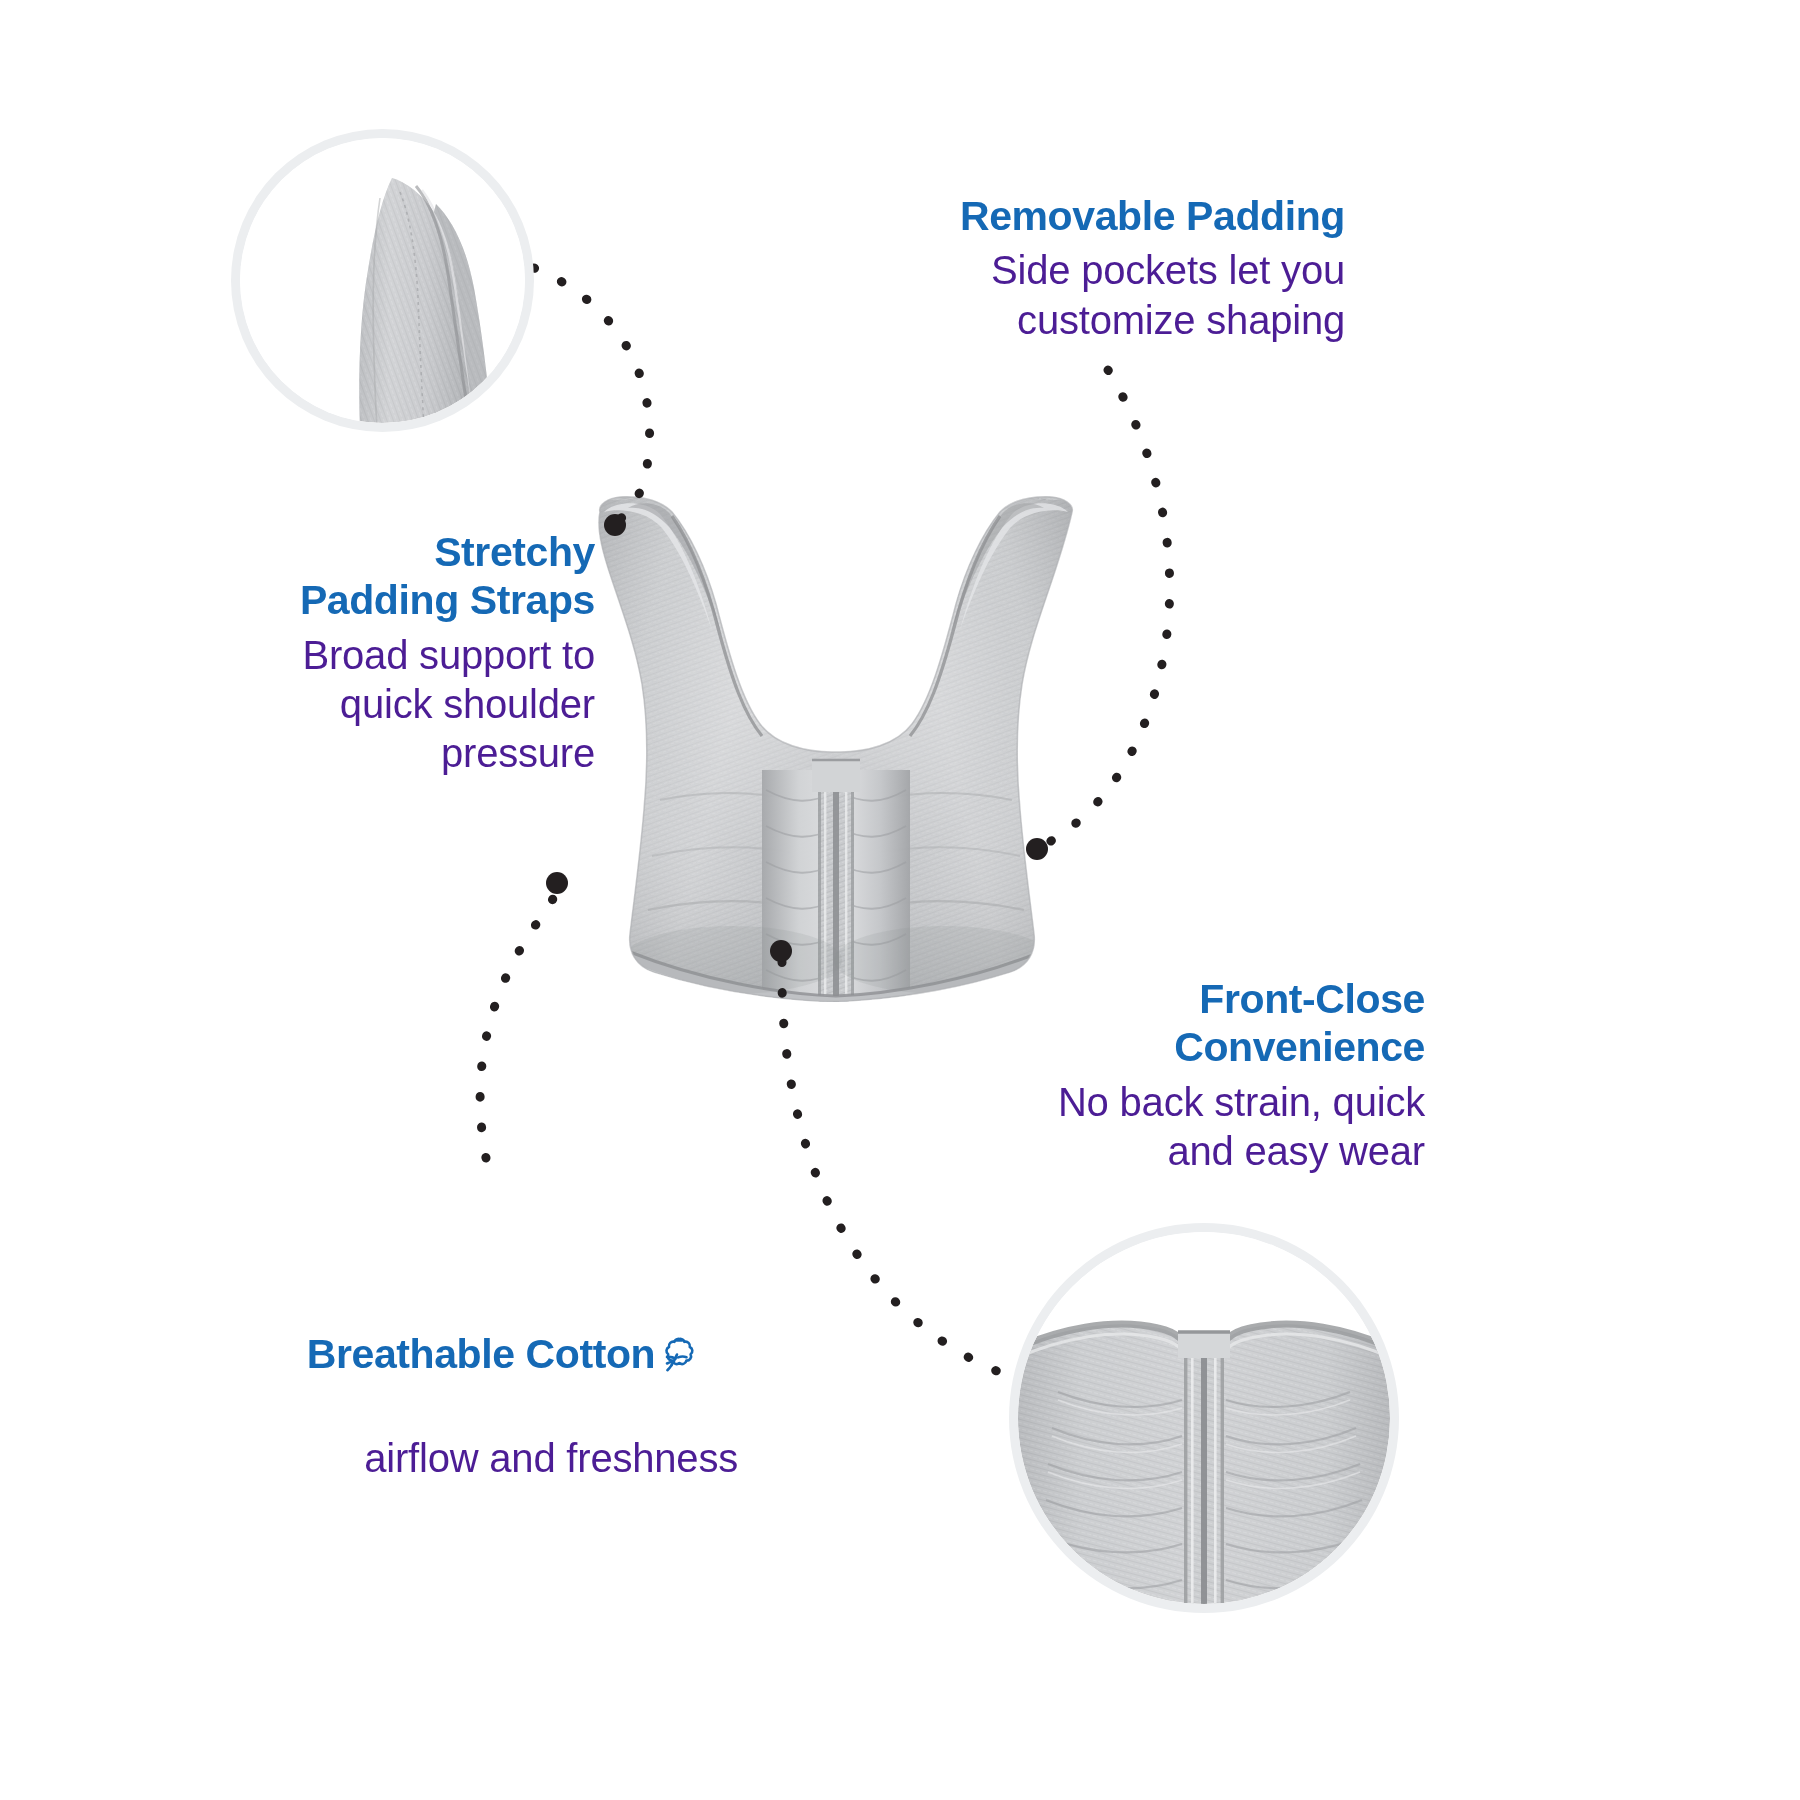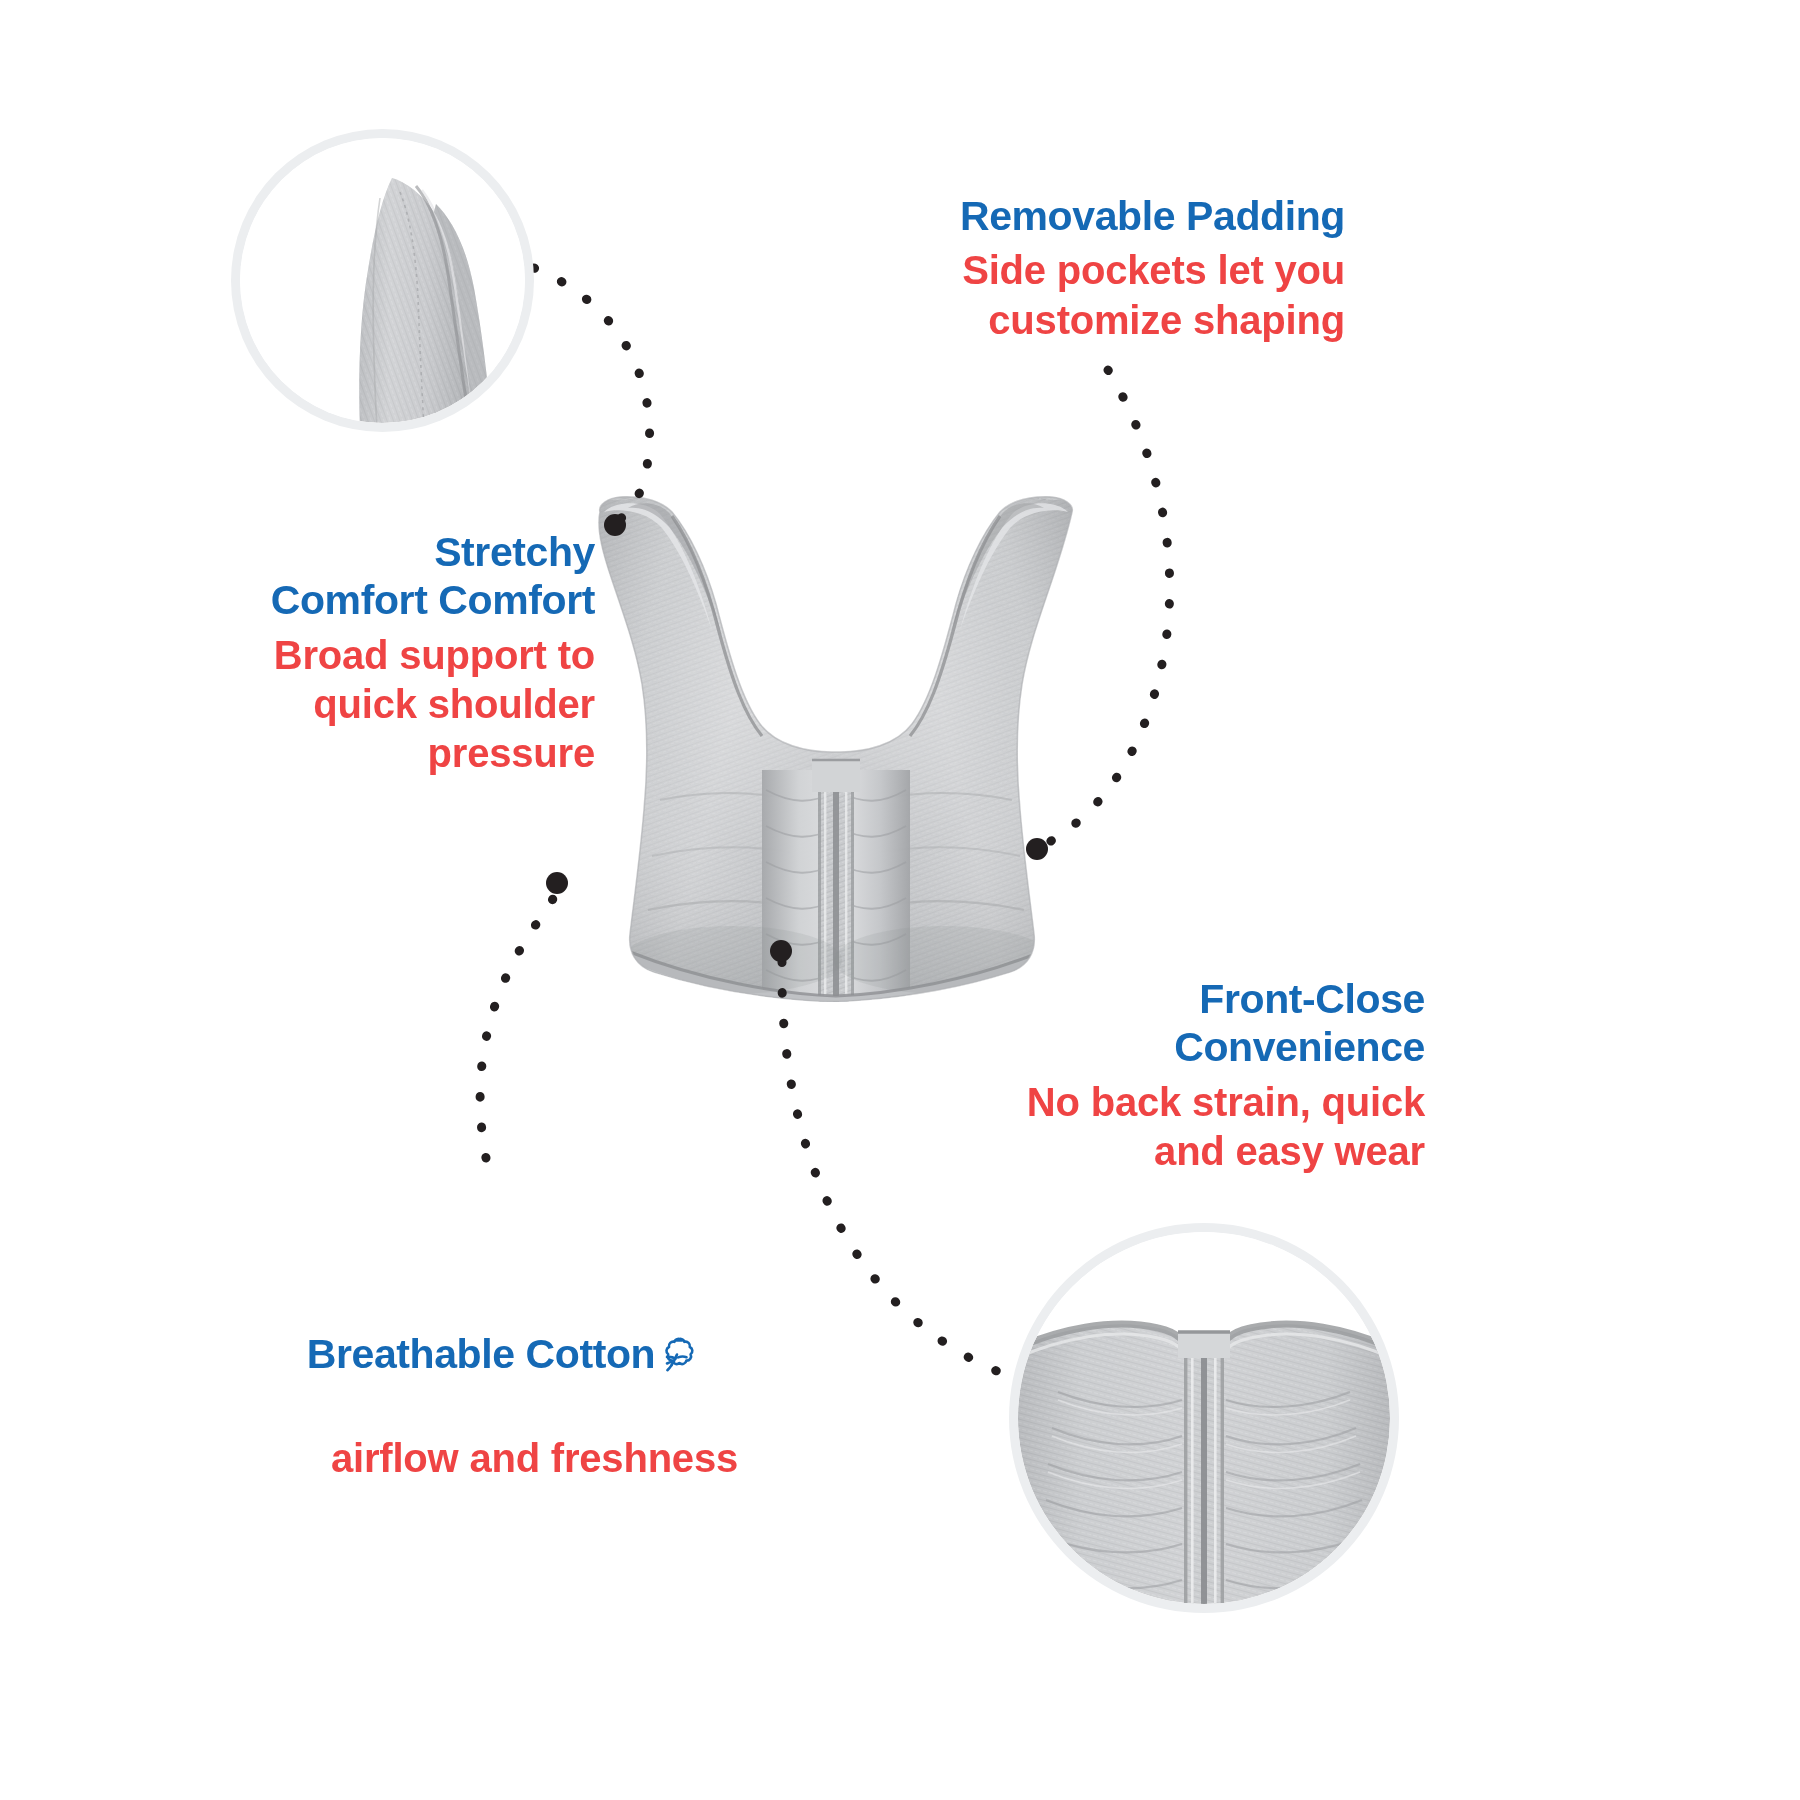--- a/index.html
+++ b/index.html
@@ -17,22 +17,22 @@
   .callout .title{
     color:#1569b5;
     font-weight:bold;
     font-size:41px;
     line-height:1.18;
     letter-spacing:-0.4px;
     margin:0 0 6px 0;
     white-space:nowrap;
   }
   .callout .body{
-    color:#ef4444;
-    font-weight:700;
+    color:#4c1d95;
+    font-weight:400;
     font-size:40px;
     line-height:1.23;
     letter-spacing:-0.2px;
     margin:0;
   }
 
   
   #cal-straps{left:155px;top:528px;width:440px;}
   
   #cal-padding{left:845px;top:192px;width:500px;}
@@ -372,21 +372,21 @@
 
         <path d="M160,100 L212,100 L212,126 L160,126 Z" fill="#d5d7d9"></path>
         <path d="M160,100 L212,100" stroke="#95979a" stroke-width="3.4"></path>
       </g>
     </svg>
   </div>
 
   <div class="callout" id="cal-straps">
     <div class="title">
       <span>Stretchy</span><br>
-      <span>Comfort Comfort</span>
+      <span>Padding Straps</span>
     </div>
     <div class="body">
       <span>Broad support to</span><br>
       <span>quick shoulder</span><br>
       <span>pressure</span>
     </div>
   </div>
 
   <div class="callout" id="cal-padding">
     <div class="title">Removable Padding</div>

